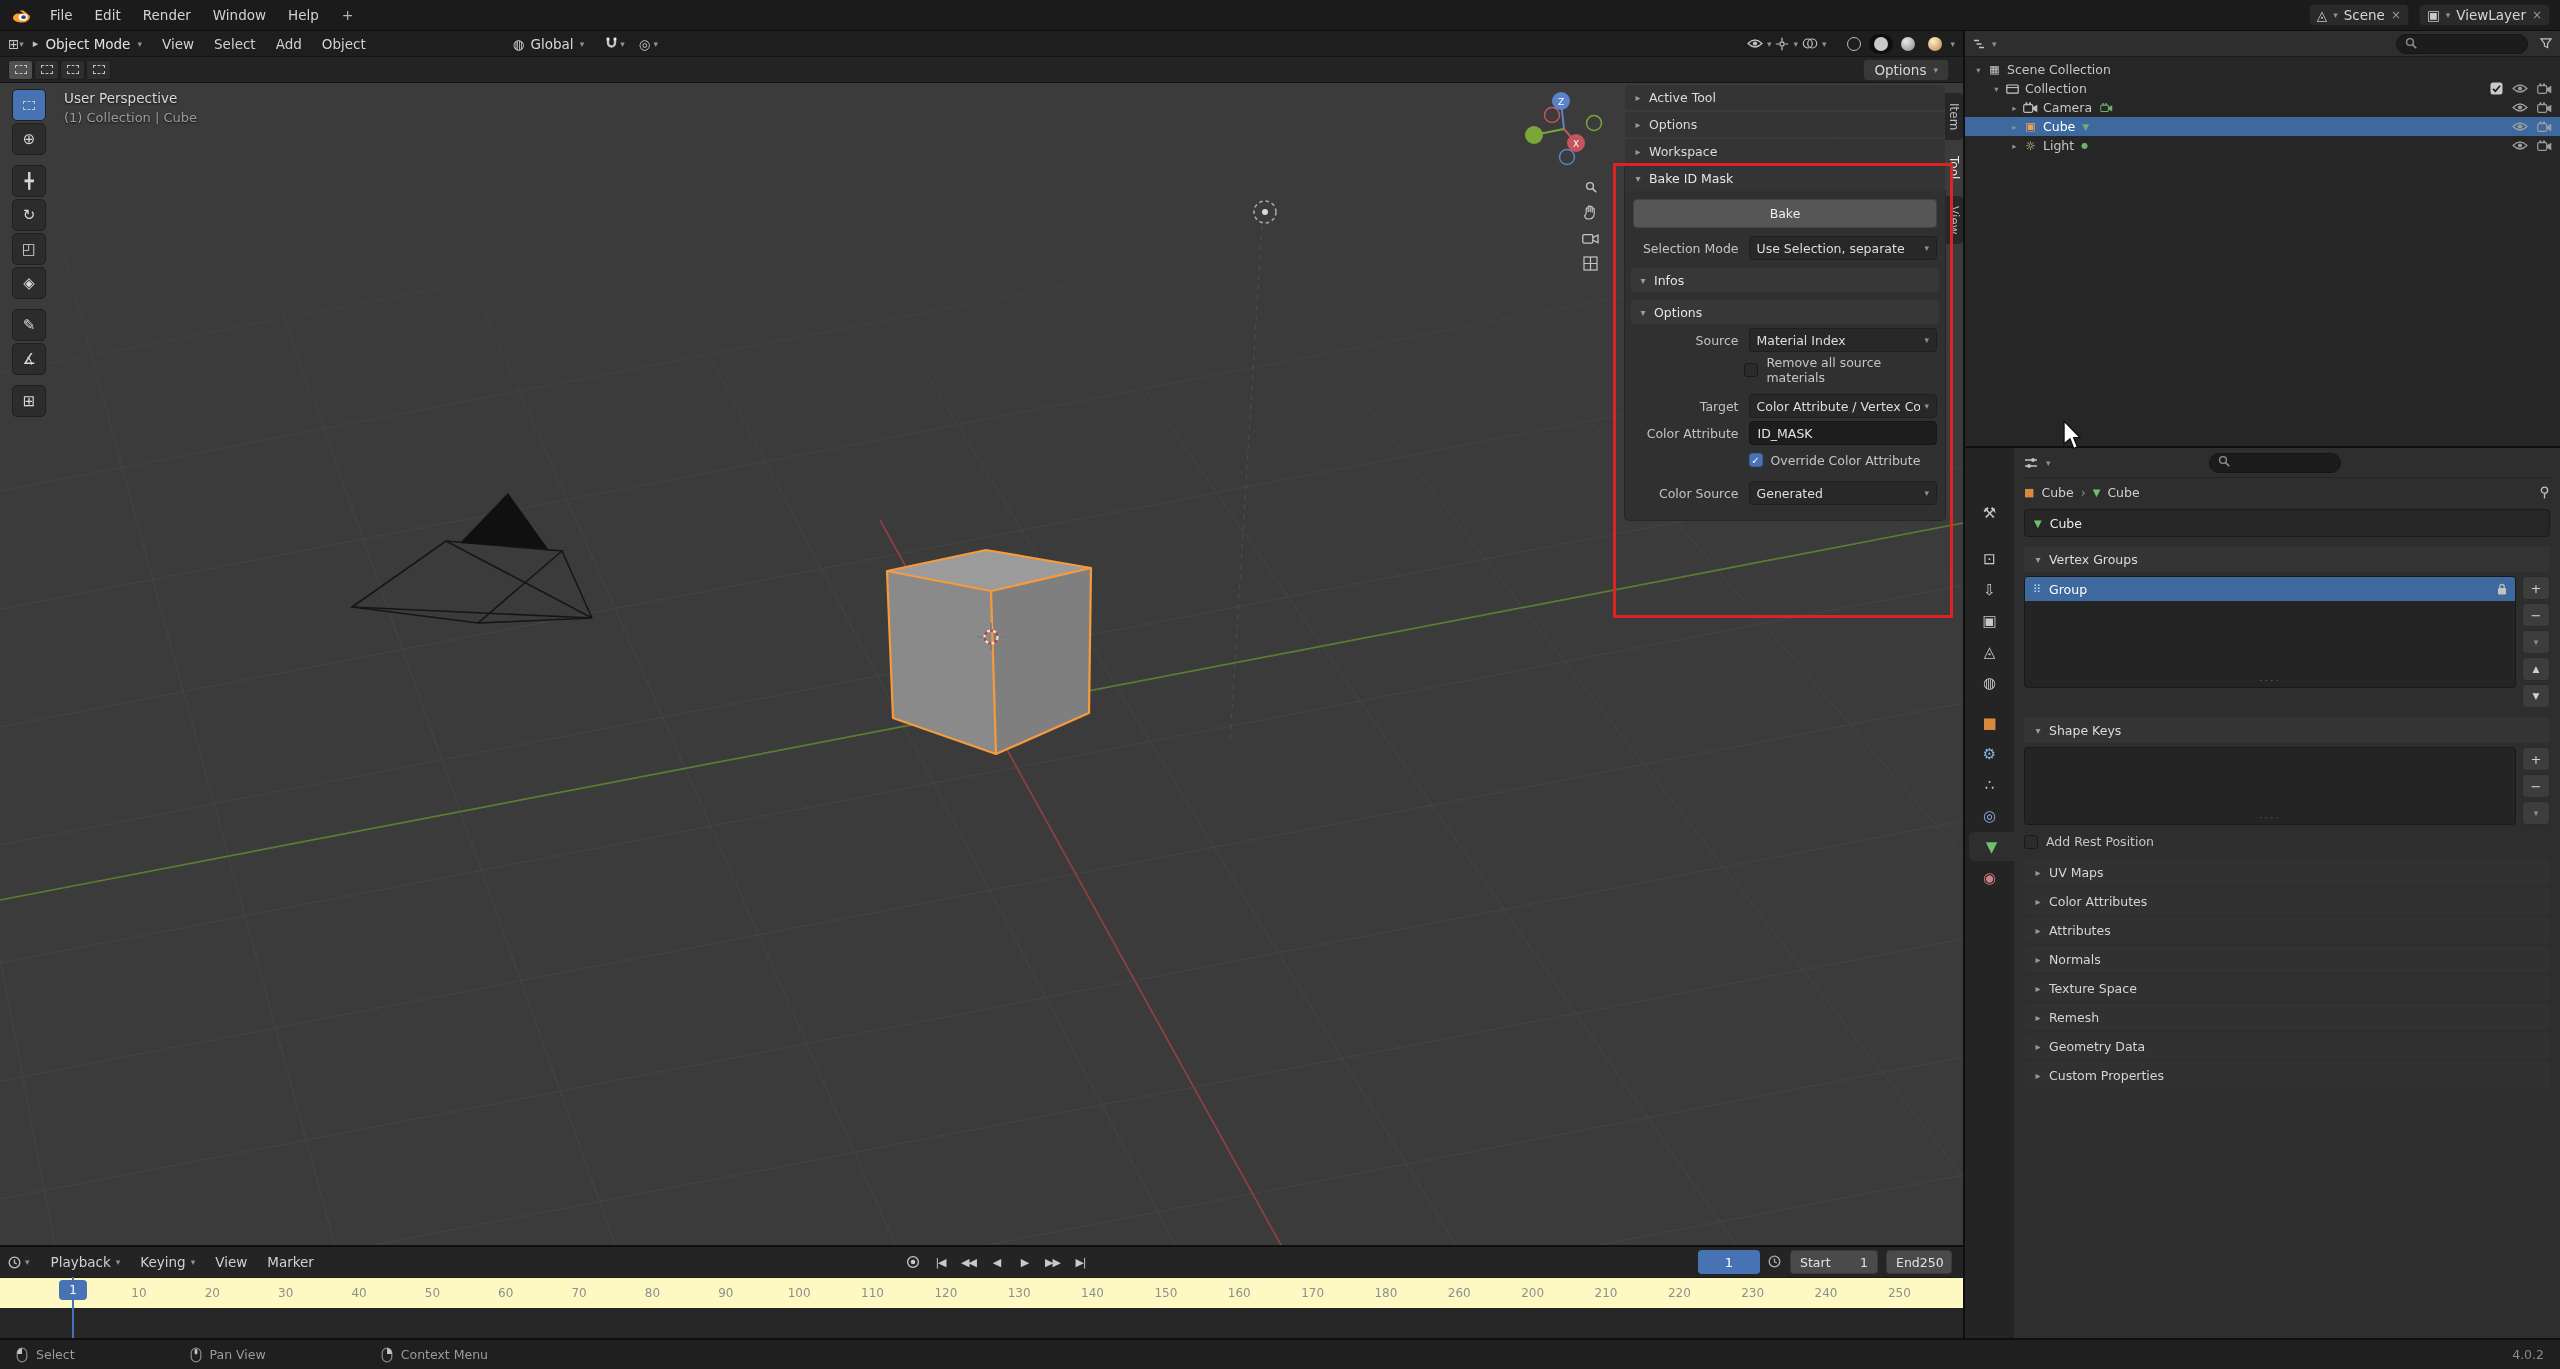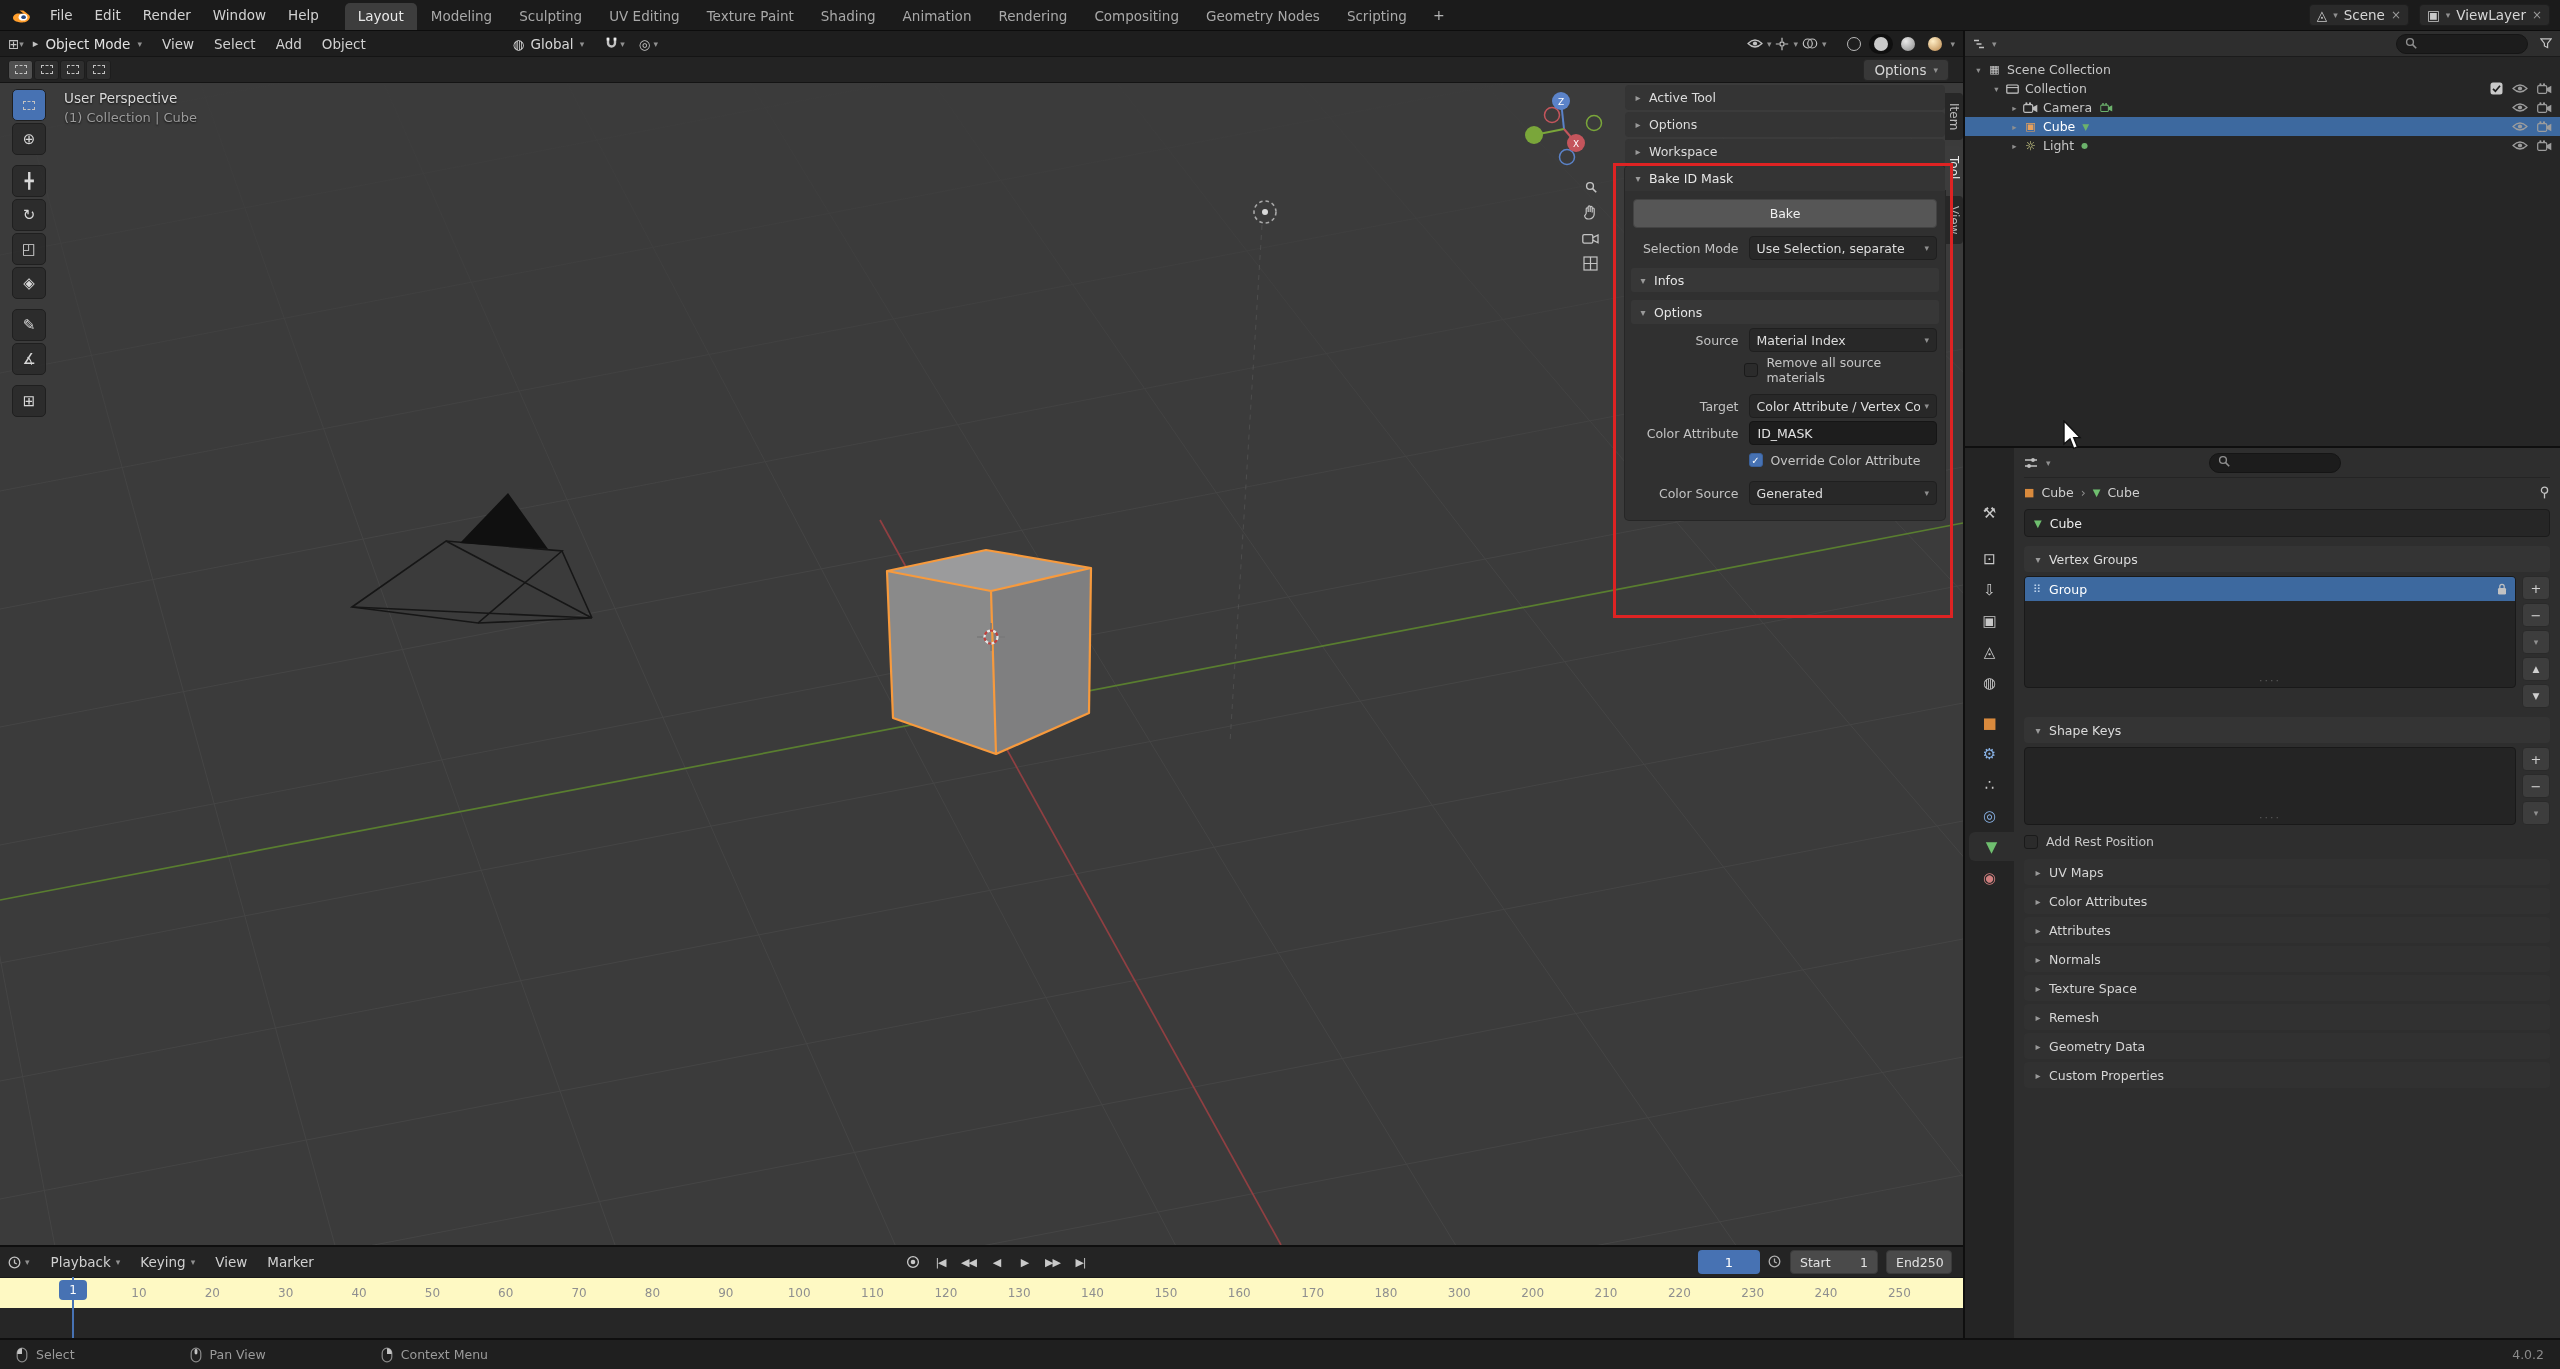--- a/index.html
+++ b/index.html
@@ -192,33 +192,20 @@
         <ellipse cx="13.6" cy="10.2" rx="2.3" ry="1.9" fill="#26477e"></ellipse>
       </svg>
     </span>
   <nav class="menubar" id="topbar-menus">
       <div class="menu-item">File</div>
       <div class="menu-item">Edit</div>
       <div class="menu-item">Render</div>
       <div class="menu-item">Window</div>
       <div class="menu-item">Help</div>
     </nav>
-  <div class="ws-tabs" id="ws-tabs">
-      <div class="ws-tab active">Layout</div>
-      <div class="ws-tab">Modeling</div>
-      <div class="ws-tab">Sculpting</div>
-      <div class="ws-tab">UV Editing</div>
-      <div class="ws-tab">Texture Paint</div>
-      <div class="ws-tab">Shading</div>
-      <div class="ws-tab">Animation</div>
-      <div class="ws-tab">Rendering</div>
-      <div class="ws-tab">Compositing</div>
-      <div class="ws-tab">Geometry Nodes</div>
-      <div class="ws-tab">Scripting</div>
-    </div>
   <div class="ws-add">+</div>
   <div class="spacer"></div>
   <div class="id-selector">
     <span style="color:#c9c9c9">◬</span>
     <span class="ddc">▾</span>
     <span>Scene</span>
     <span class="idsel-x">×</span>
   </div>
   <div class="id-selector">
     <span style="color:#c9c9c9">▣</span>
@@ -612,21 +599,21 @@
       <span class="ruler-num" style="left: 725.8px;">90</span>
       <span class="ruler-num" style="left: 799.15px;">100</span>
       <span class="ruler-num" style="left: 872.5px;">110</span>
       <span class="ruler-num" style="left: 945.85px;">120</span>
       <span class="ruler-num" style="left: 1019.2px;">130</span>
       <span class="ruler-num" style="left: 1092.55px;">140</span>
       <span class="ruler-num" style="left: 1165.9px;">150</span>
       <span class="ruler-num" style="left: 1239.25px;">160</span>
       <span class="ruler-num" style="left: 1312.6px;">170</span>
       <span class="ruler-num" style="left: 1385.95px;">180</span>
-      <span class="ruler-num" style="left: 1459.3px;">300</span>
+      <span class="ruler-num" style="left: 1459.3px;">260</span>
       <span class="ruler-num" style="left: 1532.65px;">200</span>
       <span class="ruler-num" style="left: 1606px;">210</span>
       <span class="ruler-num" style="left: 1679.35px;">220</span>
       <span class="ruler-num" style="left: 1752.7px;">230</span>
       <span class="ruler-num" style="left: 1826.05px;">240</span>
       <span class="ruler-num" style="left: 1899.4px;">250</span>
     </div>
   <div class="tl-content"></div>
   <div class="playhead-line"></div>
   <div class="playhead-label">1</div>

